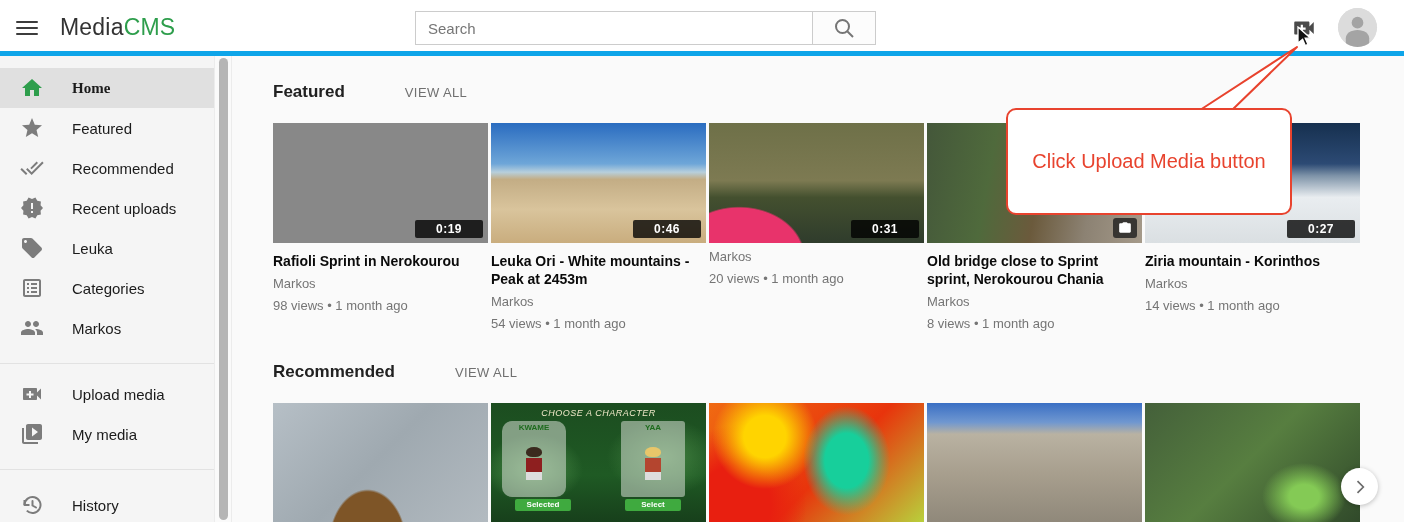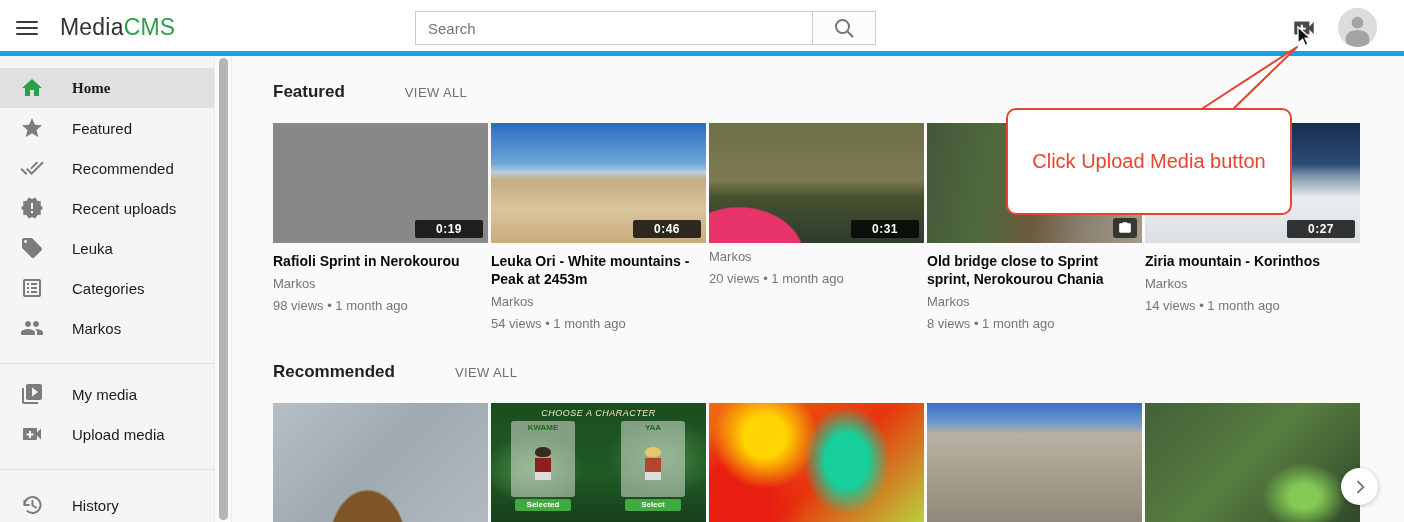--- a/index.html
+++ b/index.html
@@ -76,21 +76,21 @@
     radial-gradient(90px 100px at 12% 85%, #e81f10 40%, rgba(232,31,16,0) 80%),
     linear-gradient(135deg,#f06a12 0%, #e8340c 55%, #b8d13c 100%); }
   .t9 { background:linear-gradient(180deg,#3a6fc4 0%, #6f97d0 16%, #b9b2a2 26%, #a89f8e 58%, #8f887a 100%); }
   .t10 { background:
     radial-gradient(60px 48px at 74% 78%, #84ca55 25%, rgba(132,202,85,0) 70%),
     linear-gradient(135deg,#44603a 0%, #577e40 48%, #30492a 100%); }
 
   
   .gt-title { position:absolute; top:5px; left:0; width:100%; text-align:center; font-size:9px; font-weight:normal; font-style:italic; color:#efe8c8; letter-spacing:0.5px; }
   .gt-panel { position:absolute; top:18px; width:64px; height:76px; background:rgba(215,222,214,0.55); border-radius:3px; }
-  .gt-panel.left { left:20px; } .gt-panel.right { left:130px; }
+  .gt-panel.left { left:11px;border-radius:10px; } .gt-panel.right { left:130px; }
   .gt-name { position:absolute; top:2px; width:100%; text-align:center; font-size:8px; font-weight:bold; color:#1d6b1d; }
   .gt-sprite { position:absolute; top:26px; left:24px; width:16px; height:34px; border-radius:2px; }
   .gt-sprite .head { height:10px; border-radius:50% 50% 40% 40%; }
   .gt-sprite .body { height:14px; margin-top:1px; }
   .gt-sprite .legs { height:8px; background:#ddd; }
   .gt-btn { position:absolute; top:96px; width:56px; height:12px; background:#3faa3f; color:#fff; font-size:8px; font-weight:bold; text-align:center; line-height:12px; border-radius:2px; }
   .gt-btn.left { left:24px; } .gt-btn.right { left:134px; }
 
   
   .callout-pointer { position:absolute; left:1150px; top:40px; width:170px; height:74px; z-index:39; pointer-events:none; }
@@ -176,30 +176,30 @@
       <svg class="icon24" viewBox="0 0 24 24" fill="#7c7c7c">
           <path d="M16 11c1.66 0 2.99-1.34 2.99-3S17.66 5 16 5c-1.66 0-3 1.34-3 3s1.34 3 3 3zm-8 0c1.66 0 2.99-1.34 2.99-3S9.66 5 8 5C6.34 5 5 6.34 5 8s1.34 3 3 3zm0 2c-2.33 0-7 1.17-7 3.5V19h14v-2.5c0-2.33-4.67-3.5-7-3.5zm8 0c-.29 0-.62.02-.97.05 1.16.84 1.97 1.97 1.97 3.45V19h6v-2.5c0-2.33-4.67-3.5-7-3.5z"></path>
         </svg>
       <span class="lbl">Markos</span>
     </div>
   </div>
   <div class="side-divider"></div>
   <div class="side-group-2">
     <div class="side-item">
       <svg class="icon24" viewBox="0 0 24 24" fill="#7c7c7c">
-          <path d="M4 6H2v14c0 1.1.9 2 2 2h14v-2H4V6zm16-4H8c-1.1 0-2 .9-2 2v12c0 1.1.9 2 2 2h12c1.1 0 2-.9 2-2V4c0-1.1-.9-2-2-2zm-8 12.5v-9l6 4.5-6 4.5z"></path>
-        </svg>
-      <span class="lbl">My media</span>
-    </div>
-    <div class="side-item">
-      <svg class="icon24" viewBox="0 0 24 24" fill="#7c7c7c">
           <path d="M17 10.5V7c0-.55-.45-1-1-1H4c-.55 0-1 .45-1 1v10c0 .55.45 1 1 1h12c.55 0 1-.45 1-1v-3.5l4 4v-11l-4 4z"></path>
           <path d="M9 9h2v2.5h2.5v2H11V16H9v-2.5H6.5v-2H9z" fill="#f5f5f5"></path>
         </svg>
       <span class="lbl">Upload media</span>
+    </div>
+    <div class="side-item">
+      <svg class="icon24" viewBox="0 0 24 24" fill="#7c7c7c">
+          <path d="M4 6H2v14c0 1.1.9 2 2 2h14v-2H4V6zm16-4H8c-1.1 0-2 .9-2 2v12c0 1.1.9 2 2 2h12c1.1 0 2-.9 2-2V4c0-1.1-.9-2-2-2zm-8 12.5v-9l6 4.5-6 4.5z"></path>
+        </svg>
+      <span class="lbl">My media</span>
     </div>
   </div>
   <div class="side-divider"></div>
   <div class="side-group-3">
     <div class="side-item">
       <svg class="icon24" viewBox="0 0 24 24" fill="none" stroke="#7c7c7c" stroke-width="2">
           <path d="M4.5 12a8 8 0 1 1 2.3 5.6"></path>
           <path d="M4.5 7v5h5" stroke-linejoin="round"></path>
           <path d="M12.5 8v4.5l3.5 2" stroke-linecap="round"></path>
         </svg>

